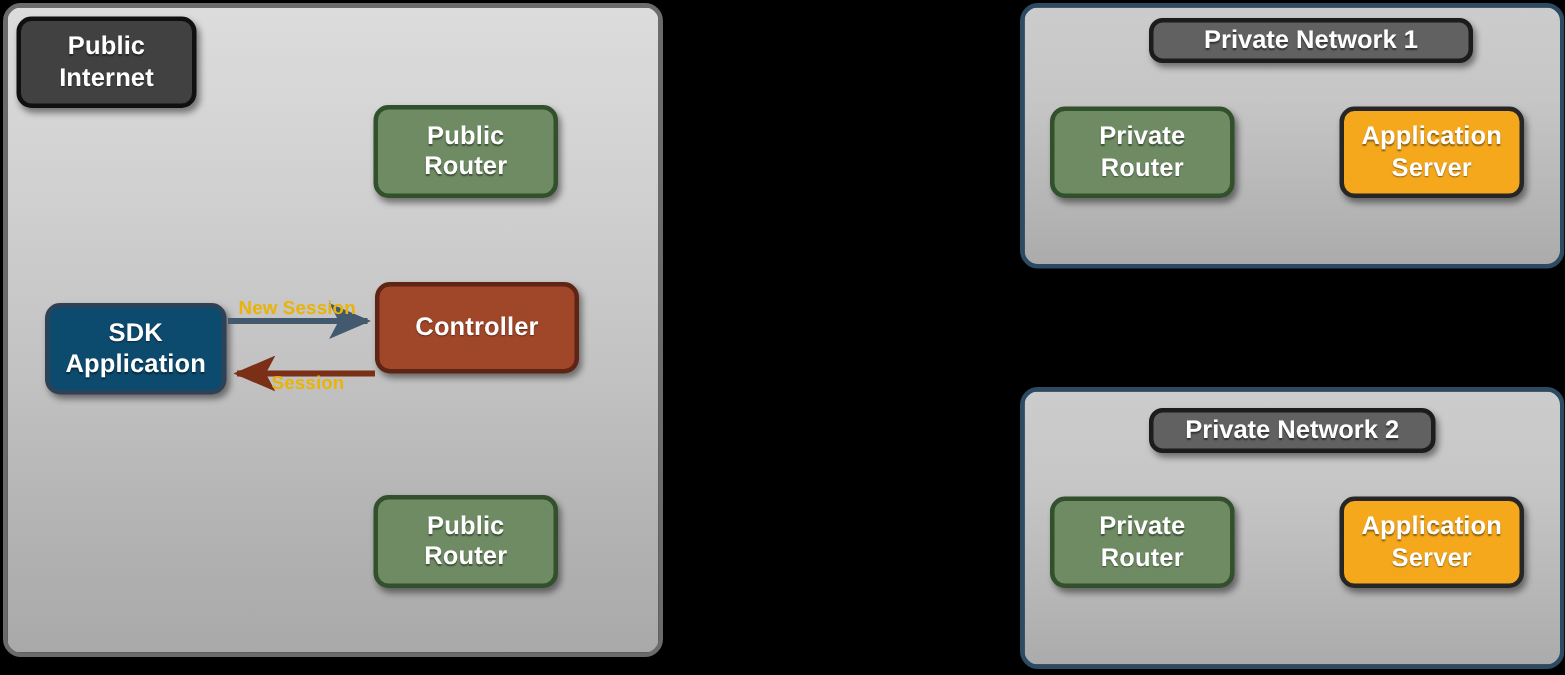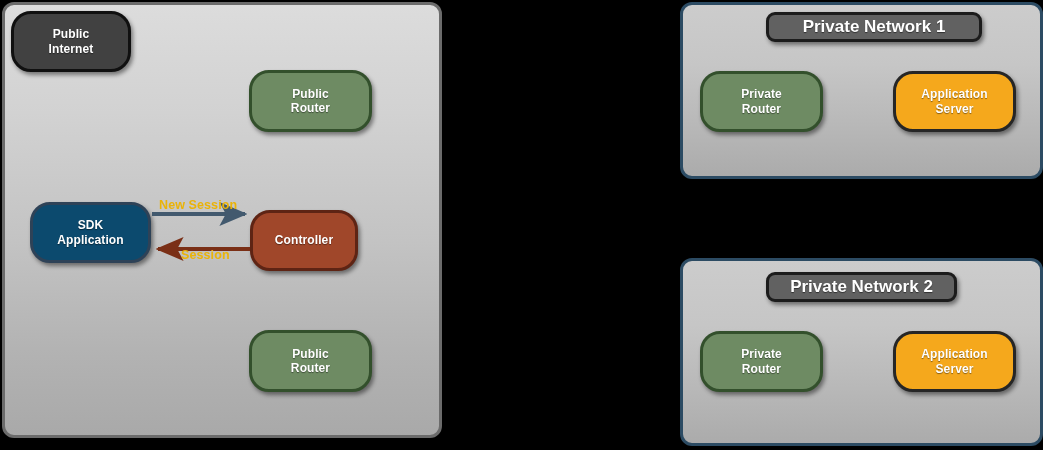--- a/index.html
+++ b/index.html
@@ -47,24 +47,24 @@
   .panel-private-1 { top: 2px;   height: 177px; }
   .panel-private-2 { top: 258px; height: 188px; }
 
   
   .node {
     position: absolute;
     display: flex;
     align-items: center;
     justify-content: center;
     text-align: center;
-    border-radius: 20px;
+    border-radius: 10px;
     color: #ffffff;
     font-weight: bold;
-    font-size: 12px;
+    font-size: 17px;
     line-height: 1.18;
     letter-spacing: 0.1px;
     text-shadow: 0 1px 1px rgba(0,0,0,0.45);
     box-shadow: 2px 3px 4px rgba(0,0,0,0.45);
     padding: 2px;
   }
 
   .node-dark {
     background: #414141;
     border: 3px solid #101010;
@@ -102,21 +102,21 @@
     font-weight: bold;
     font-size: 17px;
     text-shadow: 0 1px 1px rgba(0,0,0,0.5);
     box-shadow: 2px 3px 4px rgba(0,0,0,0.45);
   }
 
   
   #node-public-internet { left: 11px;  top: 11px;  width: 120px; height: 61px; }
   #node-public-router-1 { left: 249px; top: 70px;  width: 123px; height: 62px; }
   #node-sdk-application { left: 30px;  top: 202px; width: 121px; height: 61px; }
-  #node-controller      { left: 250px; top: 210px; width: 108px; height: 61px; }
+  #node-controller      { left: 250px; top: 188px; width: 136px; height: 61px; }
   #node-public-router-2 { left: 249px; top: 330px; width: 123px; height: 62px; }
 
   
   #pill-private-network-1 { left: 766px; top: 12px;  width: 216px; height: 30px; }
   #node-private-router-1  { left: 700px; top: 71px;  width: 123px; height: 61px; }
   #node-app-server-1      { left: 893px; top: 71px;  width: 123px; height: 61px; }
 
   
   #pill-private-network-2 { left: 766px; top: 272px; width: 191px; height: 30px; }
   #node-private-router-2  { left: 700px; top: 331px; width: 123px; height: 61px; }

